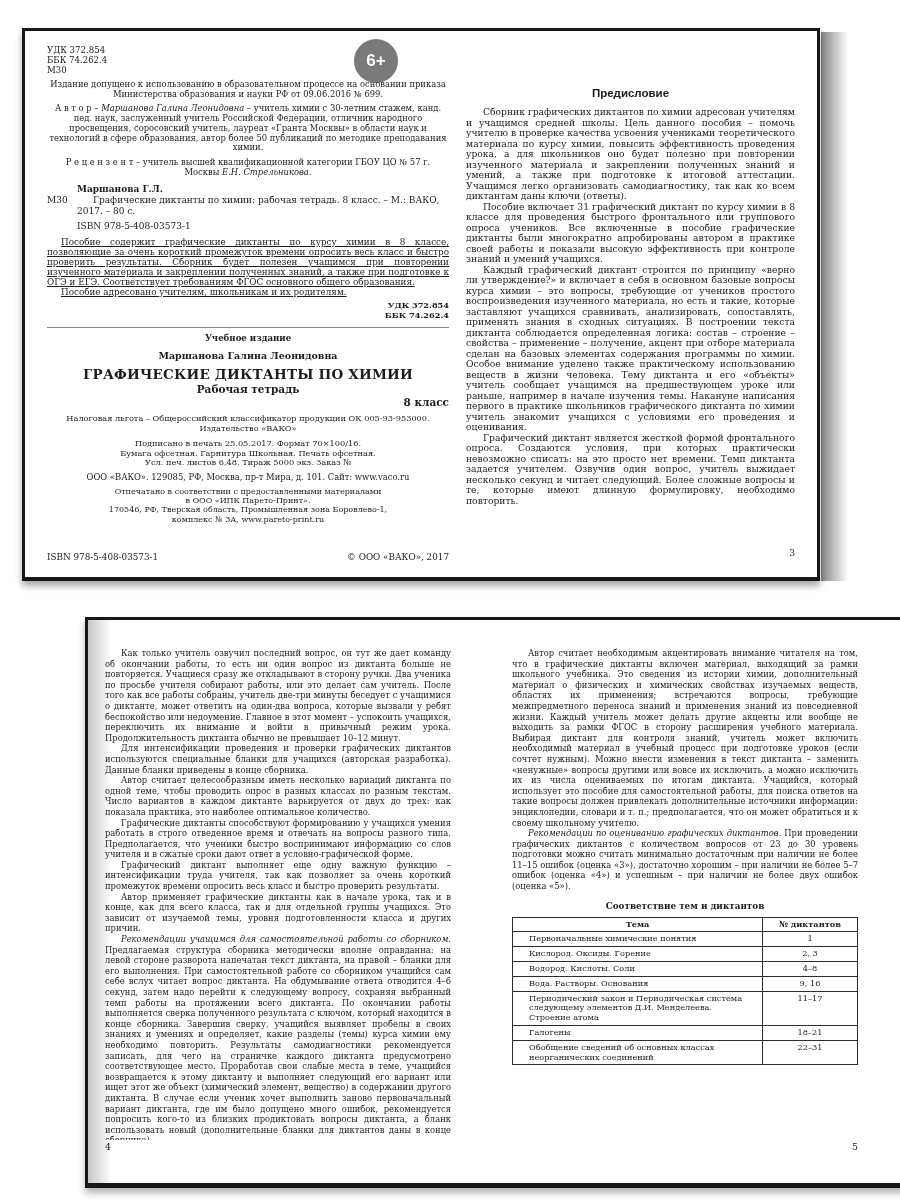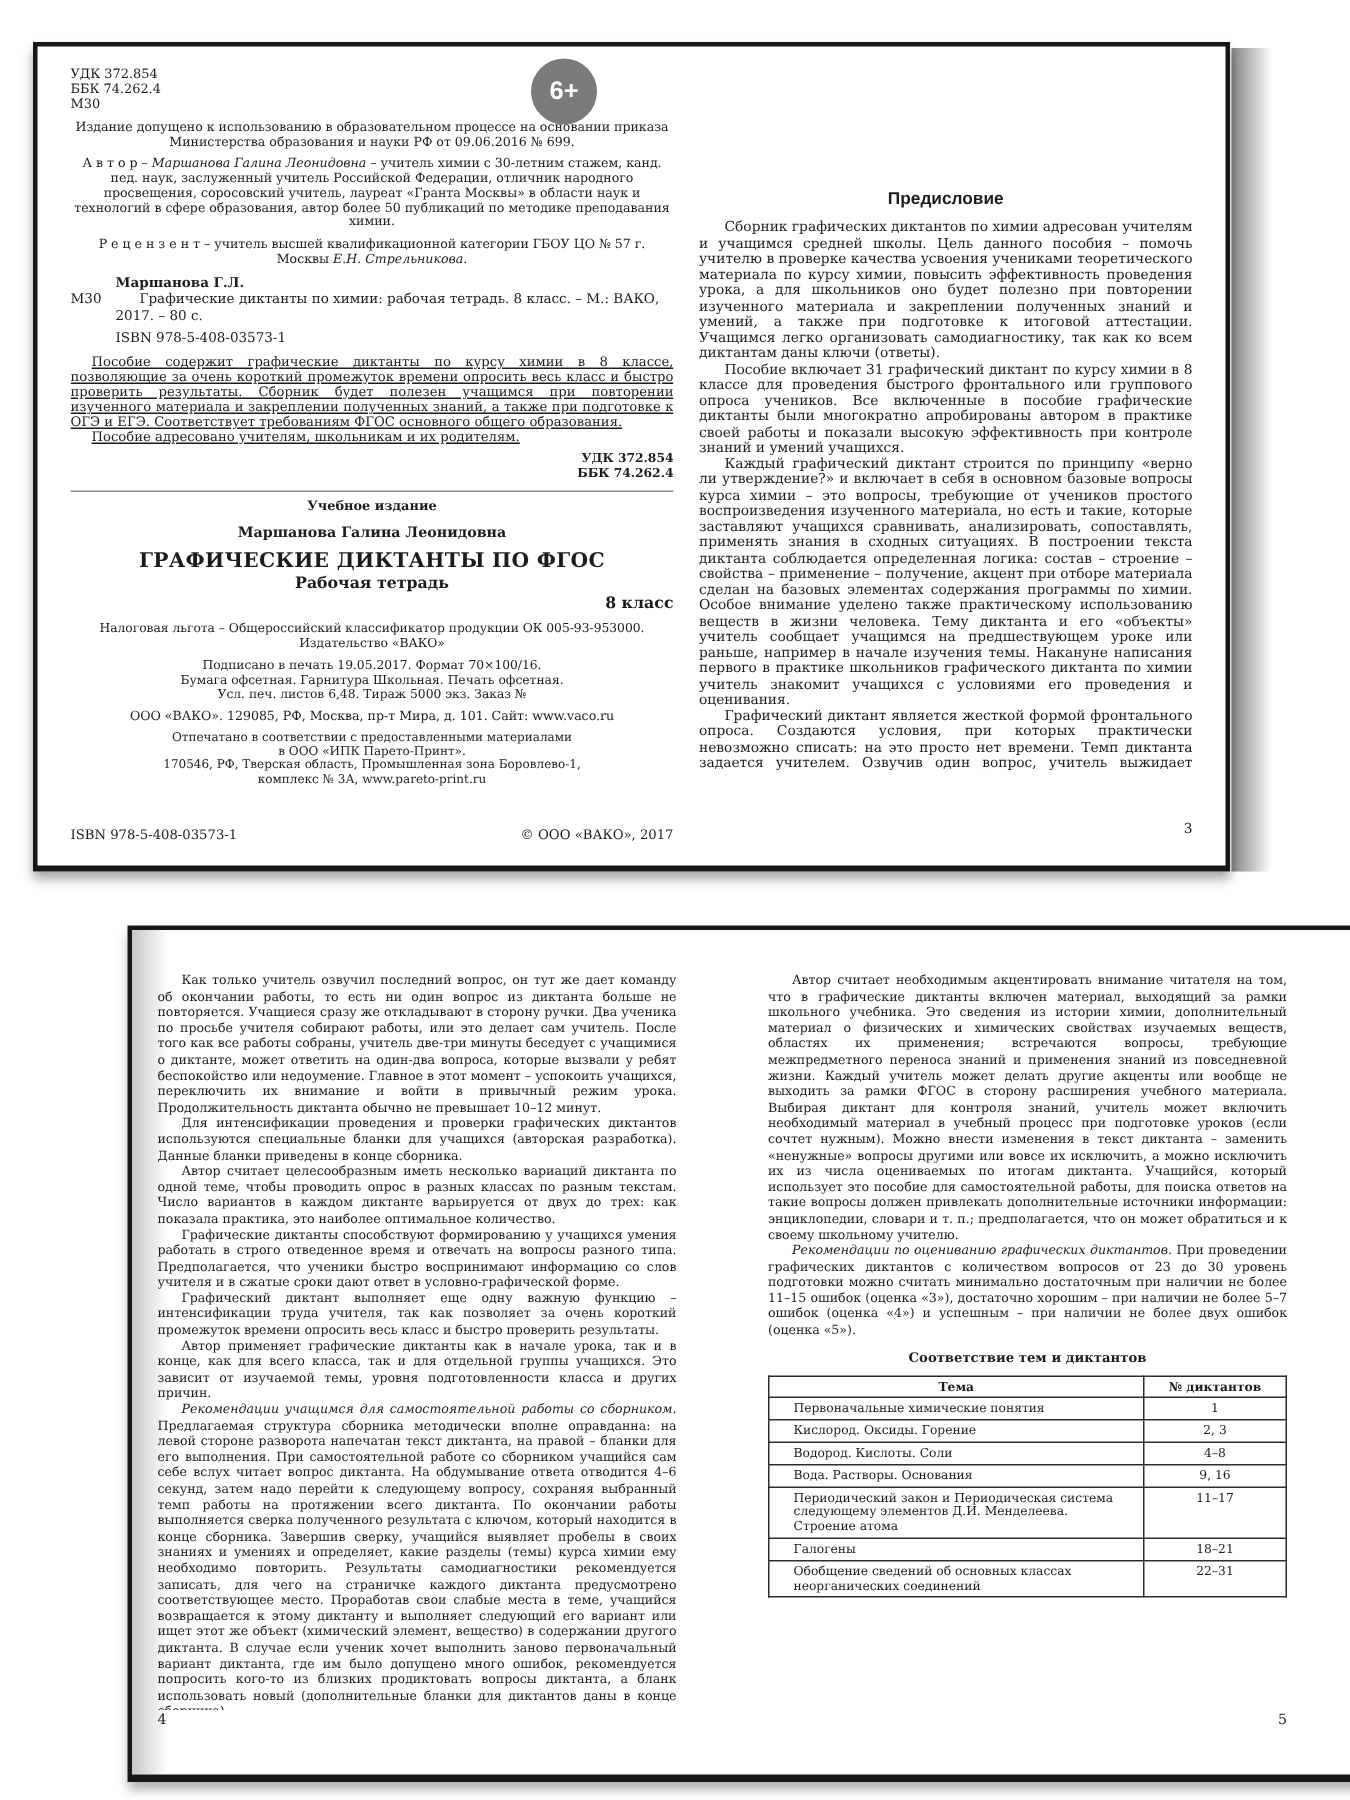--- a/index.html
+++ b/index.html
@@ -71,21 +71,21 @@
     position:absolute;left:329px;top:8px;width:44px;height:44px;border-radius:50%;
     background:#7a7a7a;display:flex;align-items:center;justify-content:center;
   }
   #badge span{
     color:#ffffff;font-family:"Liberation Sans", sans-serif;
     font-weight:bold;font-size:17px;
   }
   
   #page-preface{
     left:441px;top:0;width:329px;height:484px;box-sizing:border-box;
-    padding-top:96px;overflow:hidden;
+    padding-top:56px;overflow:hidden;
   }
   #page-preface h2{
     margin:0 0 8px 0;text-align:center;
     font-family:"Liberation Sans", sans-serif;font-weight:bold;font-size:11.5px;
   }
   .body-p{
     margin:0;font-size:9.2px;line-height:10.5px;
     text-align:justify;text-indent:17px;
   }
   .pagenum{position:absolute;font-size:9.2px;}
@@ -138,26 +138,26 @@
     <p class="isbn">ISBN 978-5-408-03573-1</p>
     <p class="annot">Пособие содержит графические диктанты по курсу химии в 8 классе, позволяющие за очень короткий промежуток времени опросить весь класс и быстро проверить результаты. Сборник будет полезен учащимся при повторении изученного материала и закреплении полученных знаний, а также при подготовке к ОГЭ и ЕГЭ. Соответствует требованиям ФГОС основного общего образования.</p>
     <p class="annot annot2">Пособие адресовано учителям, школьникам и их родителям.</p>
     <div class="udk-right">
       <div>УДК 372.854</div>
       <div>ББК 74.262.4</div>
     </div>
     <hr>
     <p class="c ed">Учебное издание</p>
     <p class="c fullauthor">Маршанова Галина Леонидовна</p>
-    <p class="c booktitle">ГРАФИЧЕСКИЕ ДИКТАНТЫ ПО ФГОС</p>
+    <p class="c booktitle">ГРАФИЧЕСКИЕ ДИКТАНТЫ ПО ХИМИИ</p>
     <p class="c subtitle">Рабочая тетрадь</p>
     <p class="c subtitle grade">8 класс</p>
     <p class="c small2">Налоговая льгота – Общероссийский классификатор продукции ОК 005-93-953000. Издательство «ВАКО»</p>
     <div class="c small2">
-      <div>Подписано в печать 19.05.2017. Формат 70×100/16.</div>
+      <div>Подписано в печать 25.05.2017. Формат 70×100/16.</div>
       <div>Бумага офсетная. Гарнитура Школьная. Печать офсетная.</div>
       <div>Усл. печ. листов 6,48. Тираж 5000 экз. Заказ №</div>
     </div>
     <p class="c pubrow">ООО «ВАКО». 129085, РФ, Москва, пр-т Мира, д. 101. Сайт: www.vaco.ru</p>
     <div class="c small3">
       <div>Отпечатано в соответствии с предоставленными материалами</div>
       <div>в ООО «ИПК Парето-Принт».</div>
       <div>170546, РФ, Тверская область, Промышленная зона Боровлево-1,</div>
       <div>комплекс № 3А, www.pareto-print.ru</div>
     </div>

